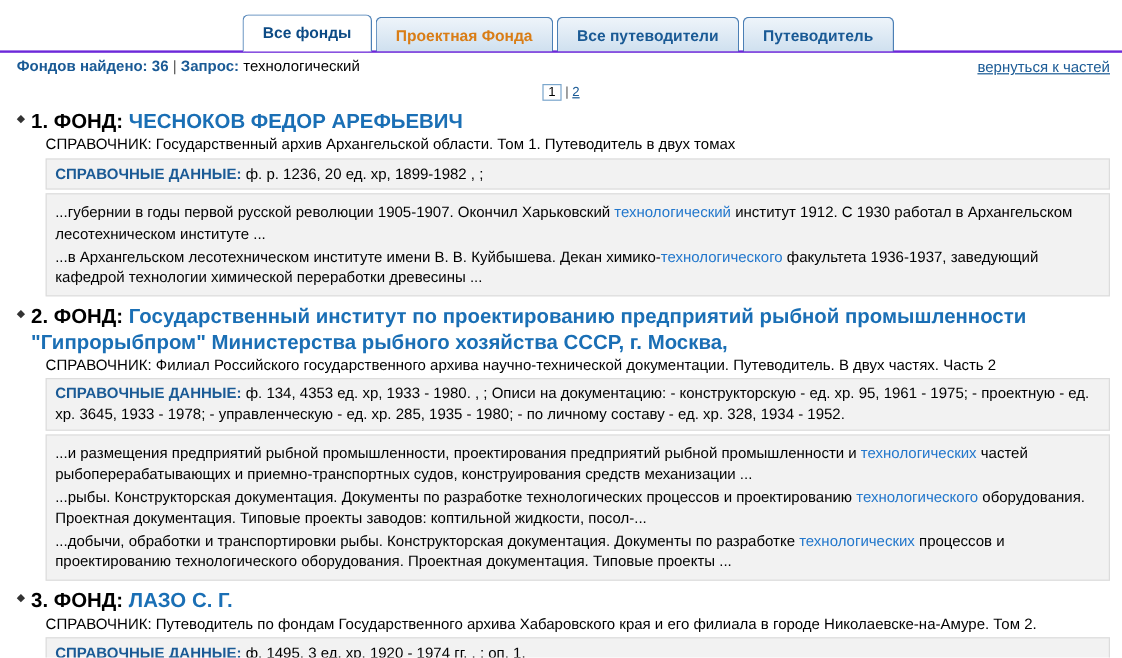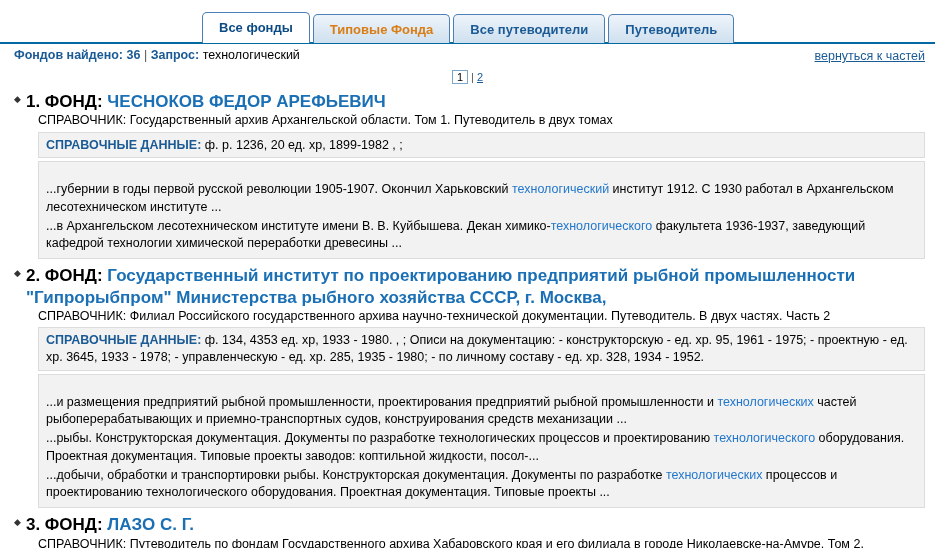--- a/index.html
+++ b/index.html
@@ -18,21 +18,21 @@
   .page {
     position: relative;
     width: 935px;
     height: 548px;
   }
 
   
   .tabbar {
     position: relative;
     height: 44px;
-    border-bottom: 2px solid #0369a1;
+    border-bottom: 2px solid #6d28d9;
     box-sizing: border-box;
     background: #ffffff;
   }
   .tabs {
     position: absolute;
     left: 202px;
     bottom: -1px;
     display: flex;
     align-items: flex-end;
     gap: 3px;
@@ -165,21 +165,21 @@
     line-height: 1.35;
   }
   .ref-label {
     color: #1a5a95;
     font-weight: bold;
   }
   .snippet-box {
     margin: 3px 0 0 24px;
     background: #f2f2f2;
     border: 1px solid #dcdcdc;
-    padding: 19px 7px 6px 7px;
+    padding: 7px 7px 6px 7px;
     line-height: 1.38;
   }
   .snippet {
     margin: 0 0 2px 0;
   }
   .snippet:last-child {
     margin-bottom: 0;
   }
   .kw {
     color: #2277cc;
@@ -189,21 +189,21 @@
   }
 </style>
 </head>
 <body>
 
 <div class="page">
 
   <div class="tabbar">
     <div class="tabs">
       <div class="tab active">Все фонды</div>
-      <div class="tab orange">Типовые Фонда</div>
+      <div class="tab orange">Проектная Фонда</div>
       <div class="tab">Все путеводители</div>
       <div class="tab">Путеводитель</div>
     </div>
   </div>
 
   <div class="inforow">
     <span class="found-label">Фондов найдено:</span>
     <span class="found-count">36</span>
     <span class="sep">|</span>
     <span class="query-label">Запрос:</span>

